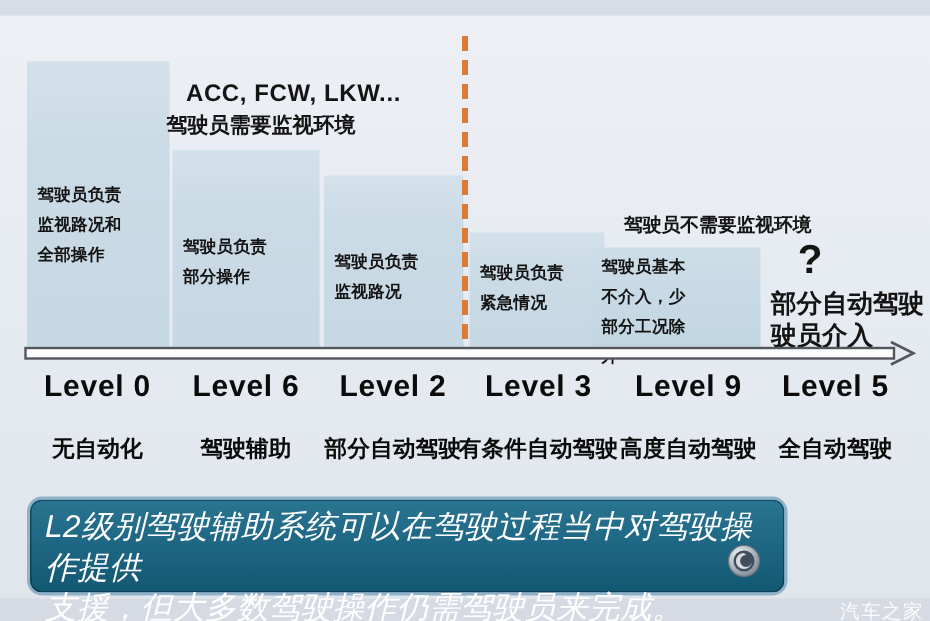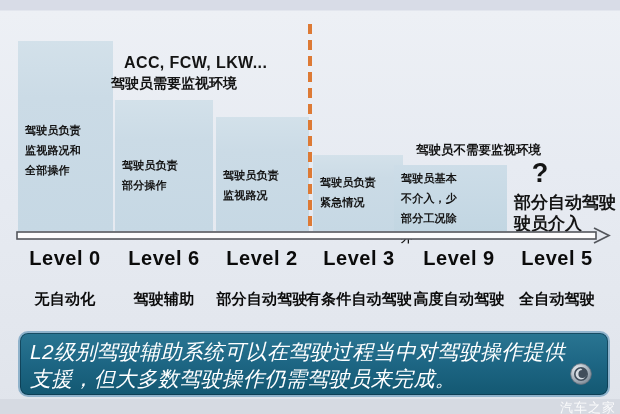--- a/index.html
+++ b/index.html
@@ -69,21 +69,21 @@
   .lvl-c0 { left: 3px; }
   .lvl-c1 { left: 102px; }
   .lvl-c2 { left: 200px; }
   .lvl-c3 { left: 297px; }
   .lvl-c4 { left: 397px; }
   .lvl-c5 { left: 495px; }
 
   
   .caption {
     position: absolute; left: 18px; top: 331px;
-    width: 592px; height: 66px;
+    width: 507px; height: 66px;
     border: 2px solid #8fb2cb; border-radius: 10px;
     background: linear-gradient(180deg, #2a7592 0%, #1e6785 45%, #135872 100%);
     box-shadow: inset 0 0 0 1px rgba(8, 42, 60, 0.55);
     z-index: 2;
     padding-left: 12px;
   }
   .caption-text {
     position: absolute; left: 10px; top: 5px; right: 8px;
     color: #ffffff; font-style: italic;
     font-size: 21px; line-height: 27px;

